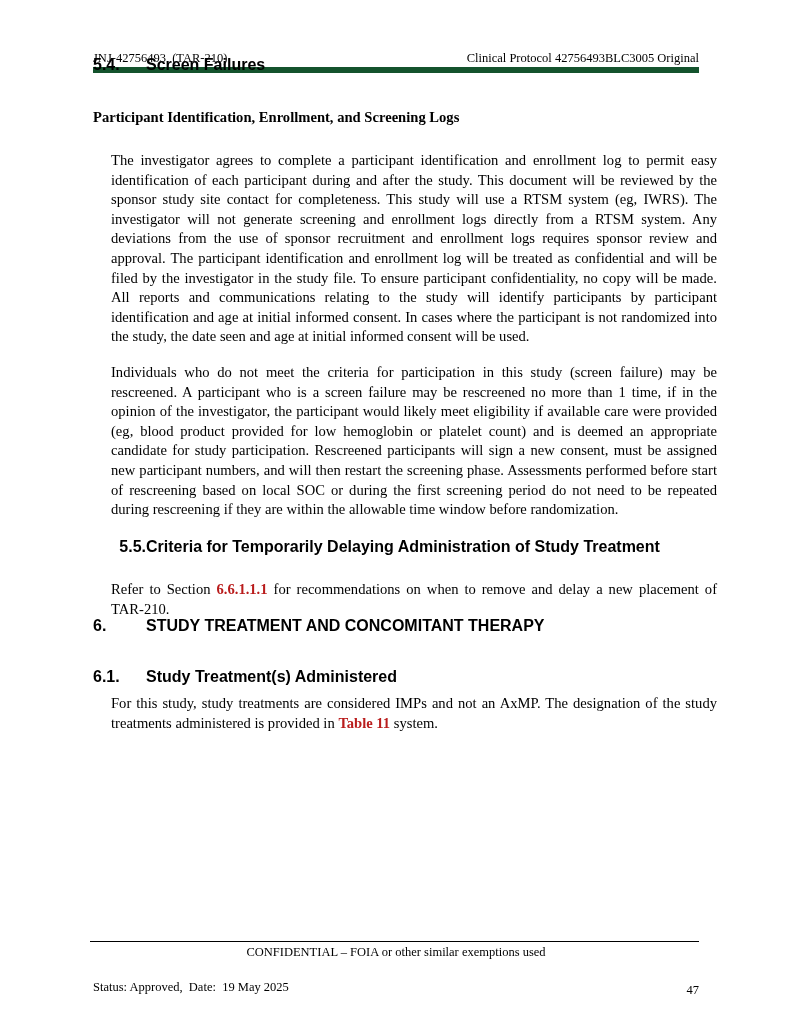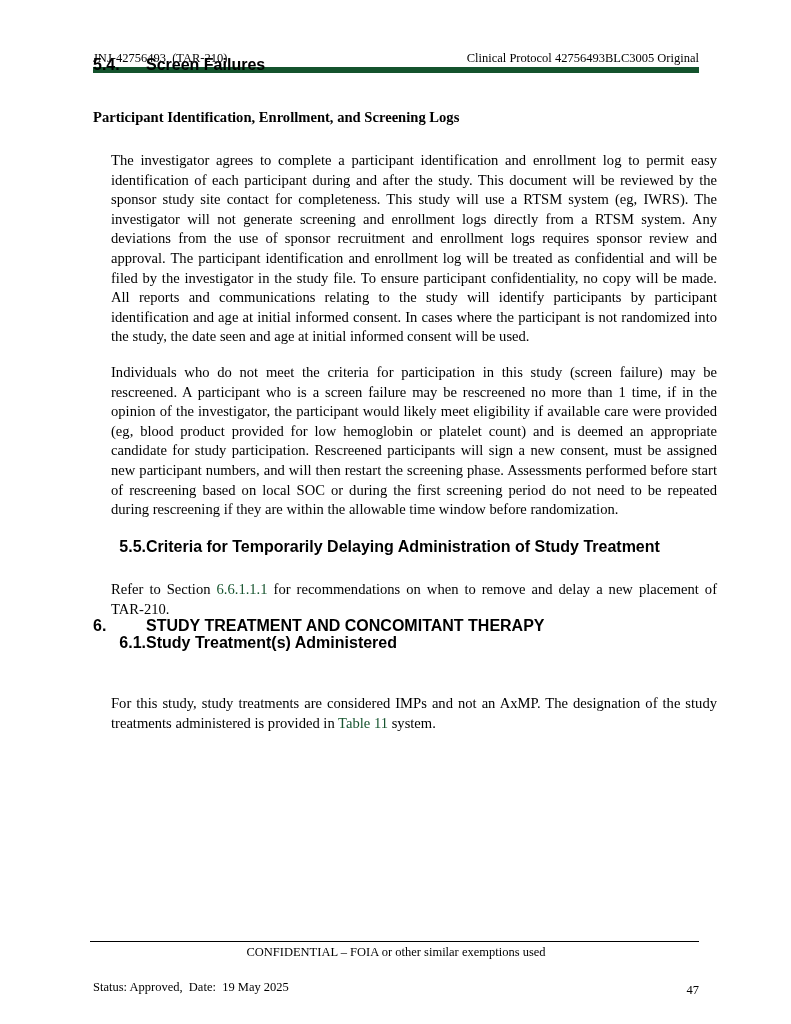--- a/index.html
+++ b/index.html
@@ -19,21 +19,21 @@
     }
     .h2 .num { width: 53px; display: inline-block; }
     .h4 {
       position: absolute; left: 93px; font-weight: bold; font-size: 14.6px; line-height: 18px;
     }
     .para {
       position: absolute; left: 93px; width: 606px;
       font-size: 14.6px; line-height: 19.6px; text-align: justify;
       margin: 18px;
     }
-    .link { color: #14532d; }
+    .link { color: #b91c1c; font-weight: bold; }
     .footer-line {
       position: absolute; left: 90px; top: 941px; width: 609px; border-top: 1px solid #000;
     }
     .footer-conf {
       position: absolute; left: 93px; top: 944px; width: 606px;
       font-size: 12.5px; line-height: 16px; text-align: center;
     }
     .footer-page {
       position: absolute; right: 92px; top: 944px; font-size: 12.5px; line-height: 16px; margin-top: 38px;
     }
@@ -65,21 +65,21 @@
   <span>Criteria for Temporarily Delaying Administration of Study Treatment</span>
 </div>
 
 <p class="para serif" style="top:562px;"><span>Refer to Section </span><span class="link">6.6.1.1.1</span><span> for recommendations on when to remove and delay a new placement of TAR-210.</span></p>
 
 <div class="h2 sans" style="top:616px;">
   <span class="num">6.</span>
   <span>STUDY TREATMENT AND CONCOMITANT THERAPY</span>
 </div>
 
-<div class="h2 sans" style="top:633px;text-align:right;">
+<div class="h2 sans" style="top:667px;">
   <span class="num">6.1.</span>
   <span>Study Treatment(s) Administered</span>
 </div>
 
 <p class="para serif" style="top:676px;"><span>For this study, study treatments are considered IMPs and not an AxMP. The designation of the study treatments administered is provided in </span><span class="link">Table 11</span><span> system.</span></p>
 
 <div class="footer-line"></div>
 <div class="footer-conf serif">CONFIDENTIAL – FOIA or other similar exemptions used</div>
 <div class="footer-page serif">47</div>
 <div class="footer-status serif" style="white-space:pre">Status: Approved,  Date:  19 May 2025</div>

